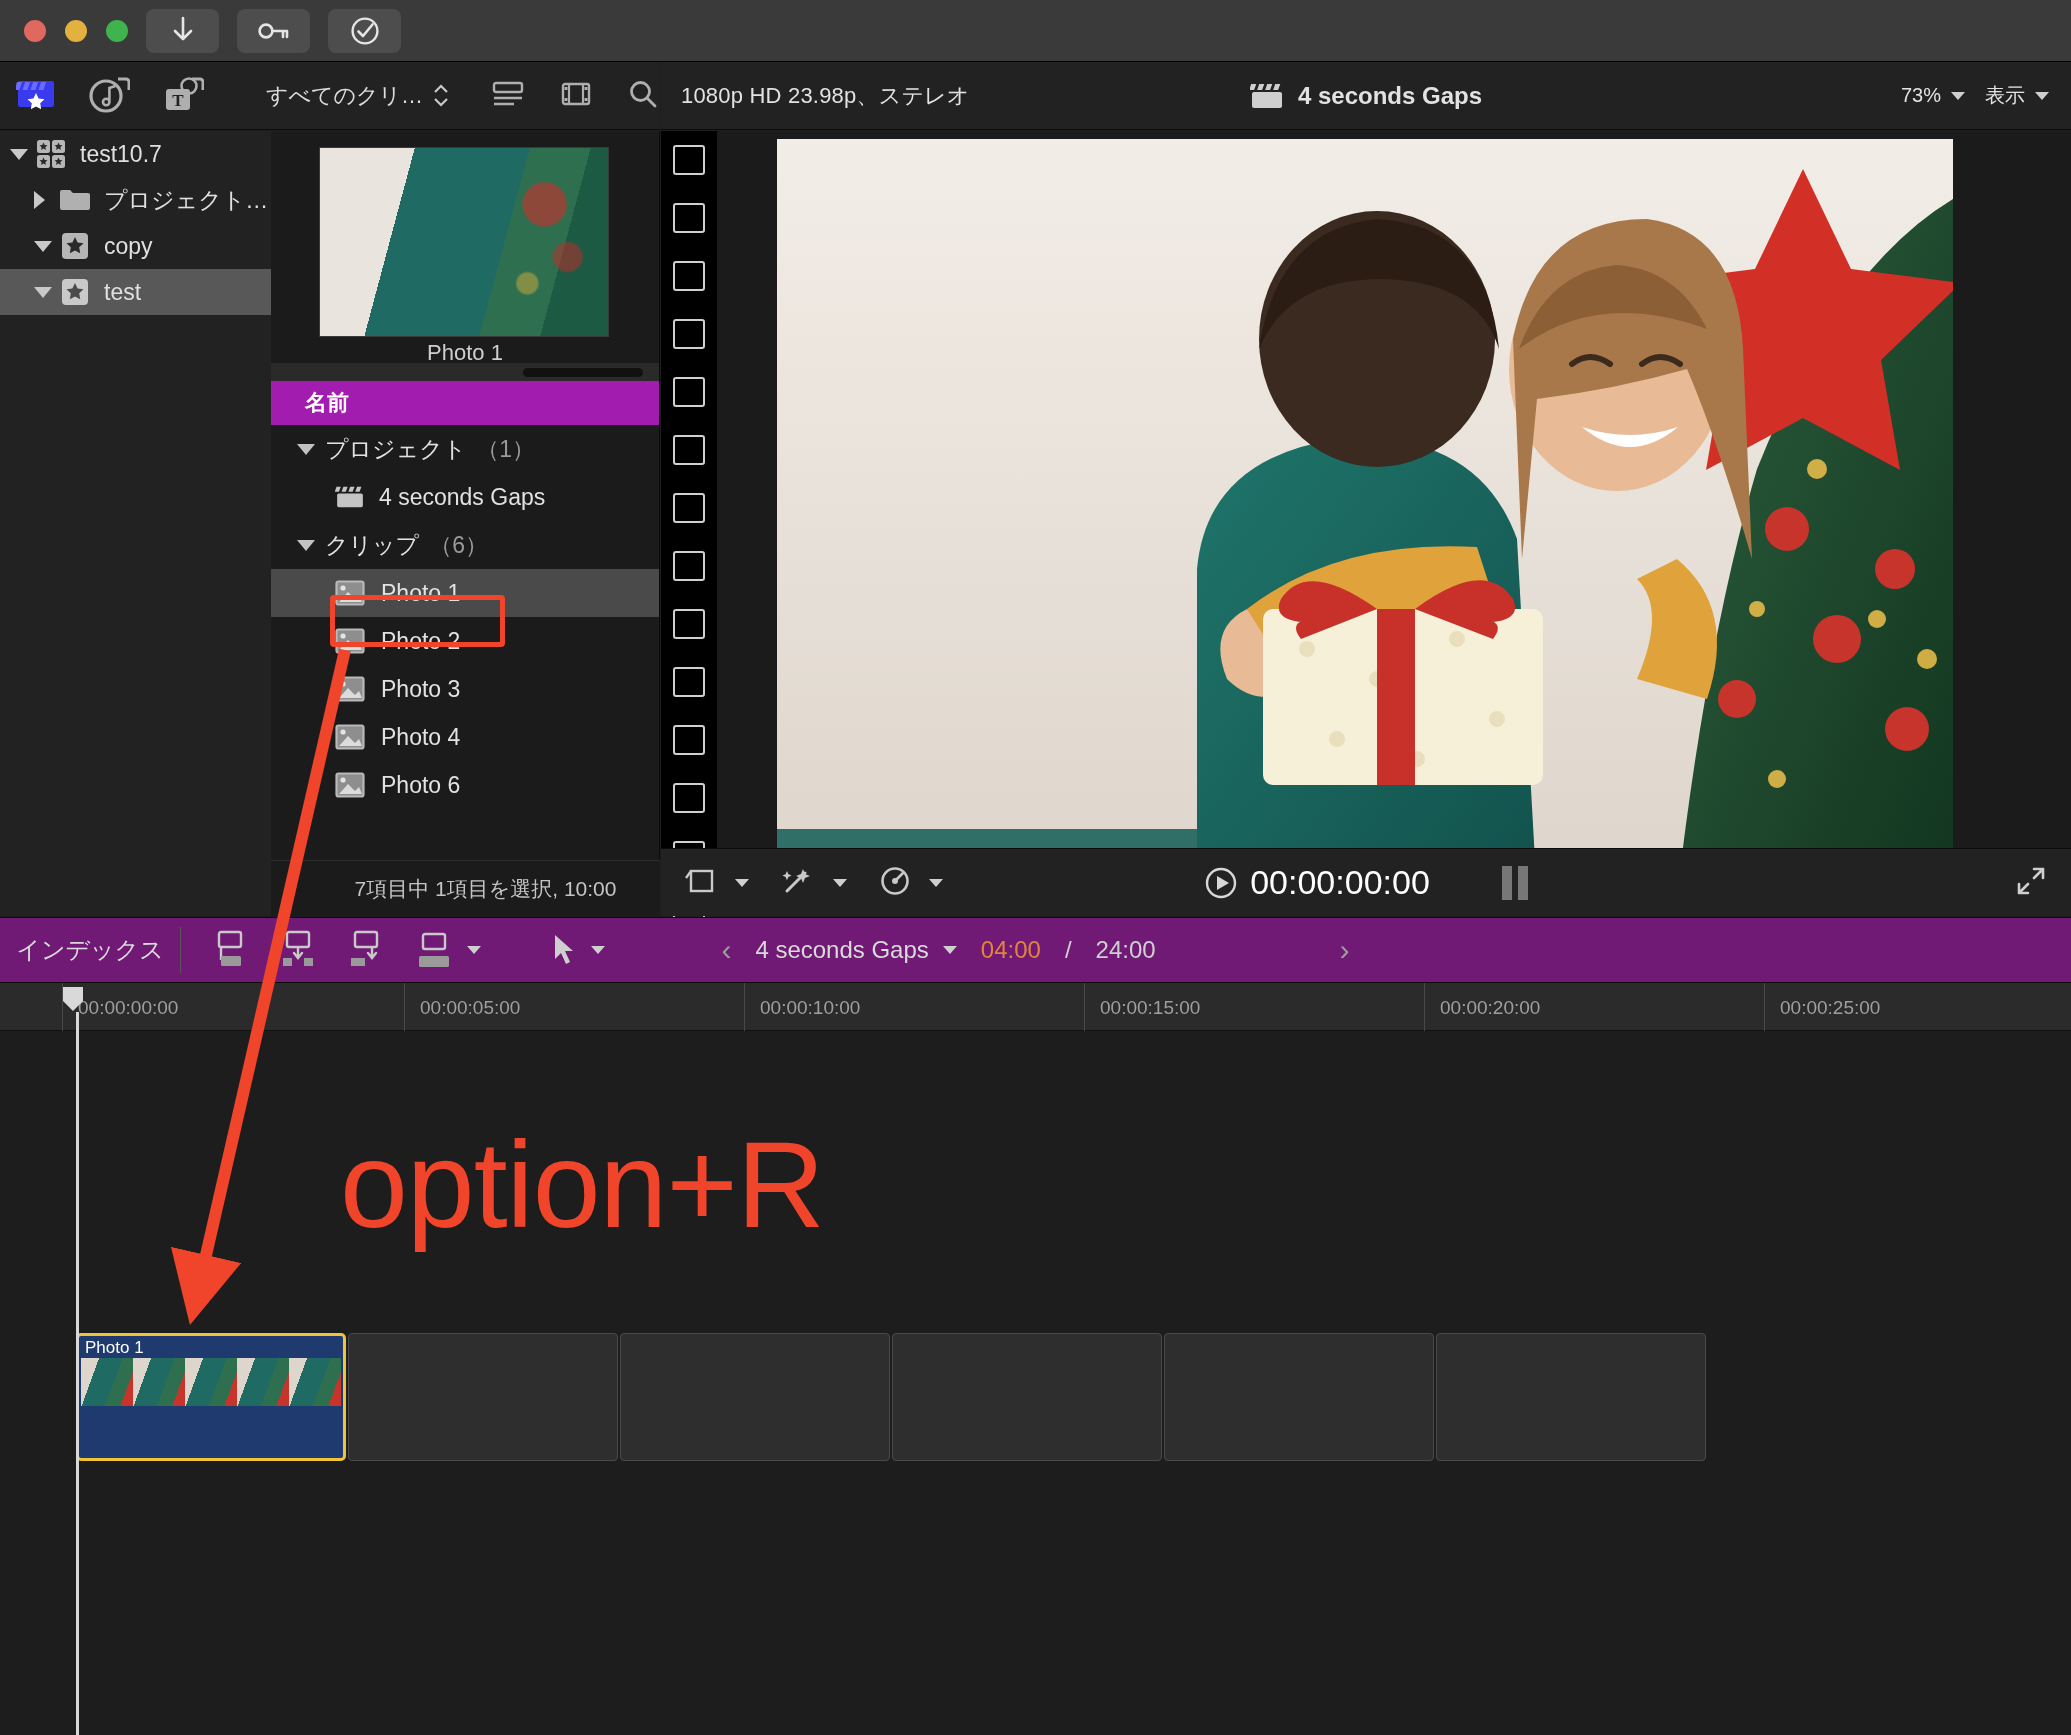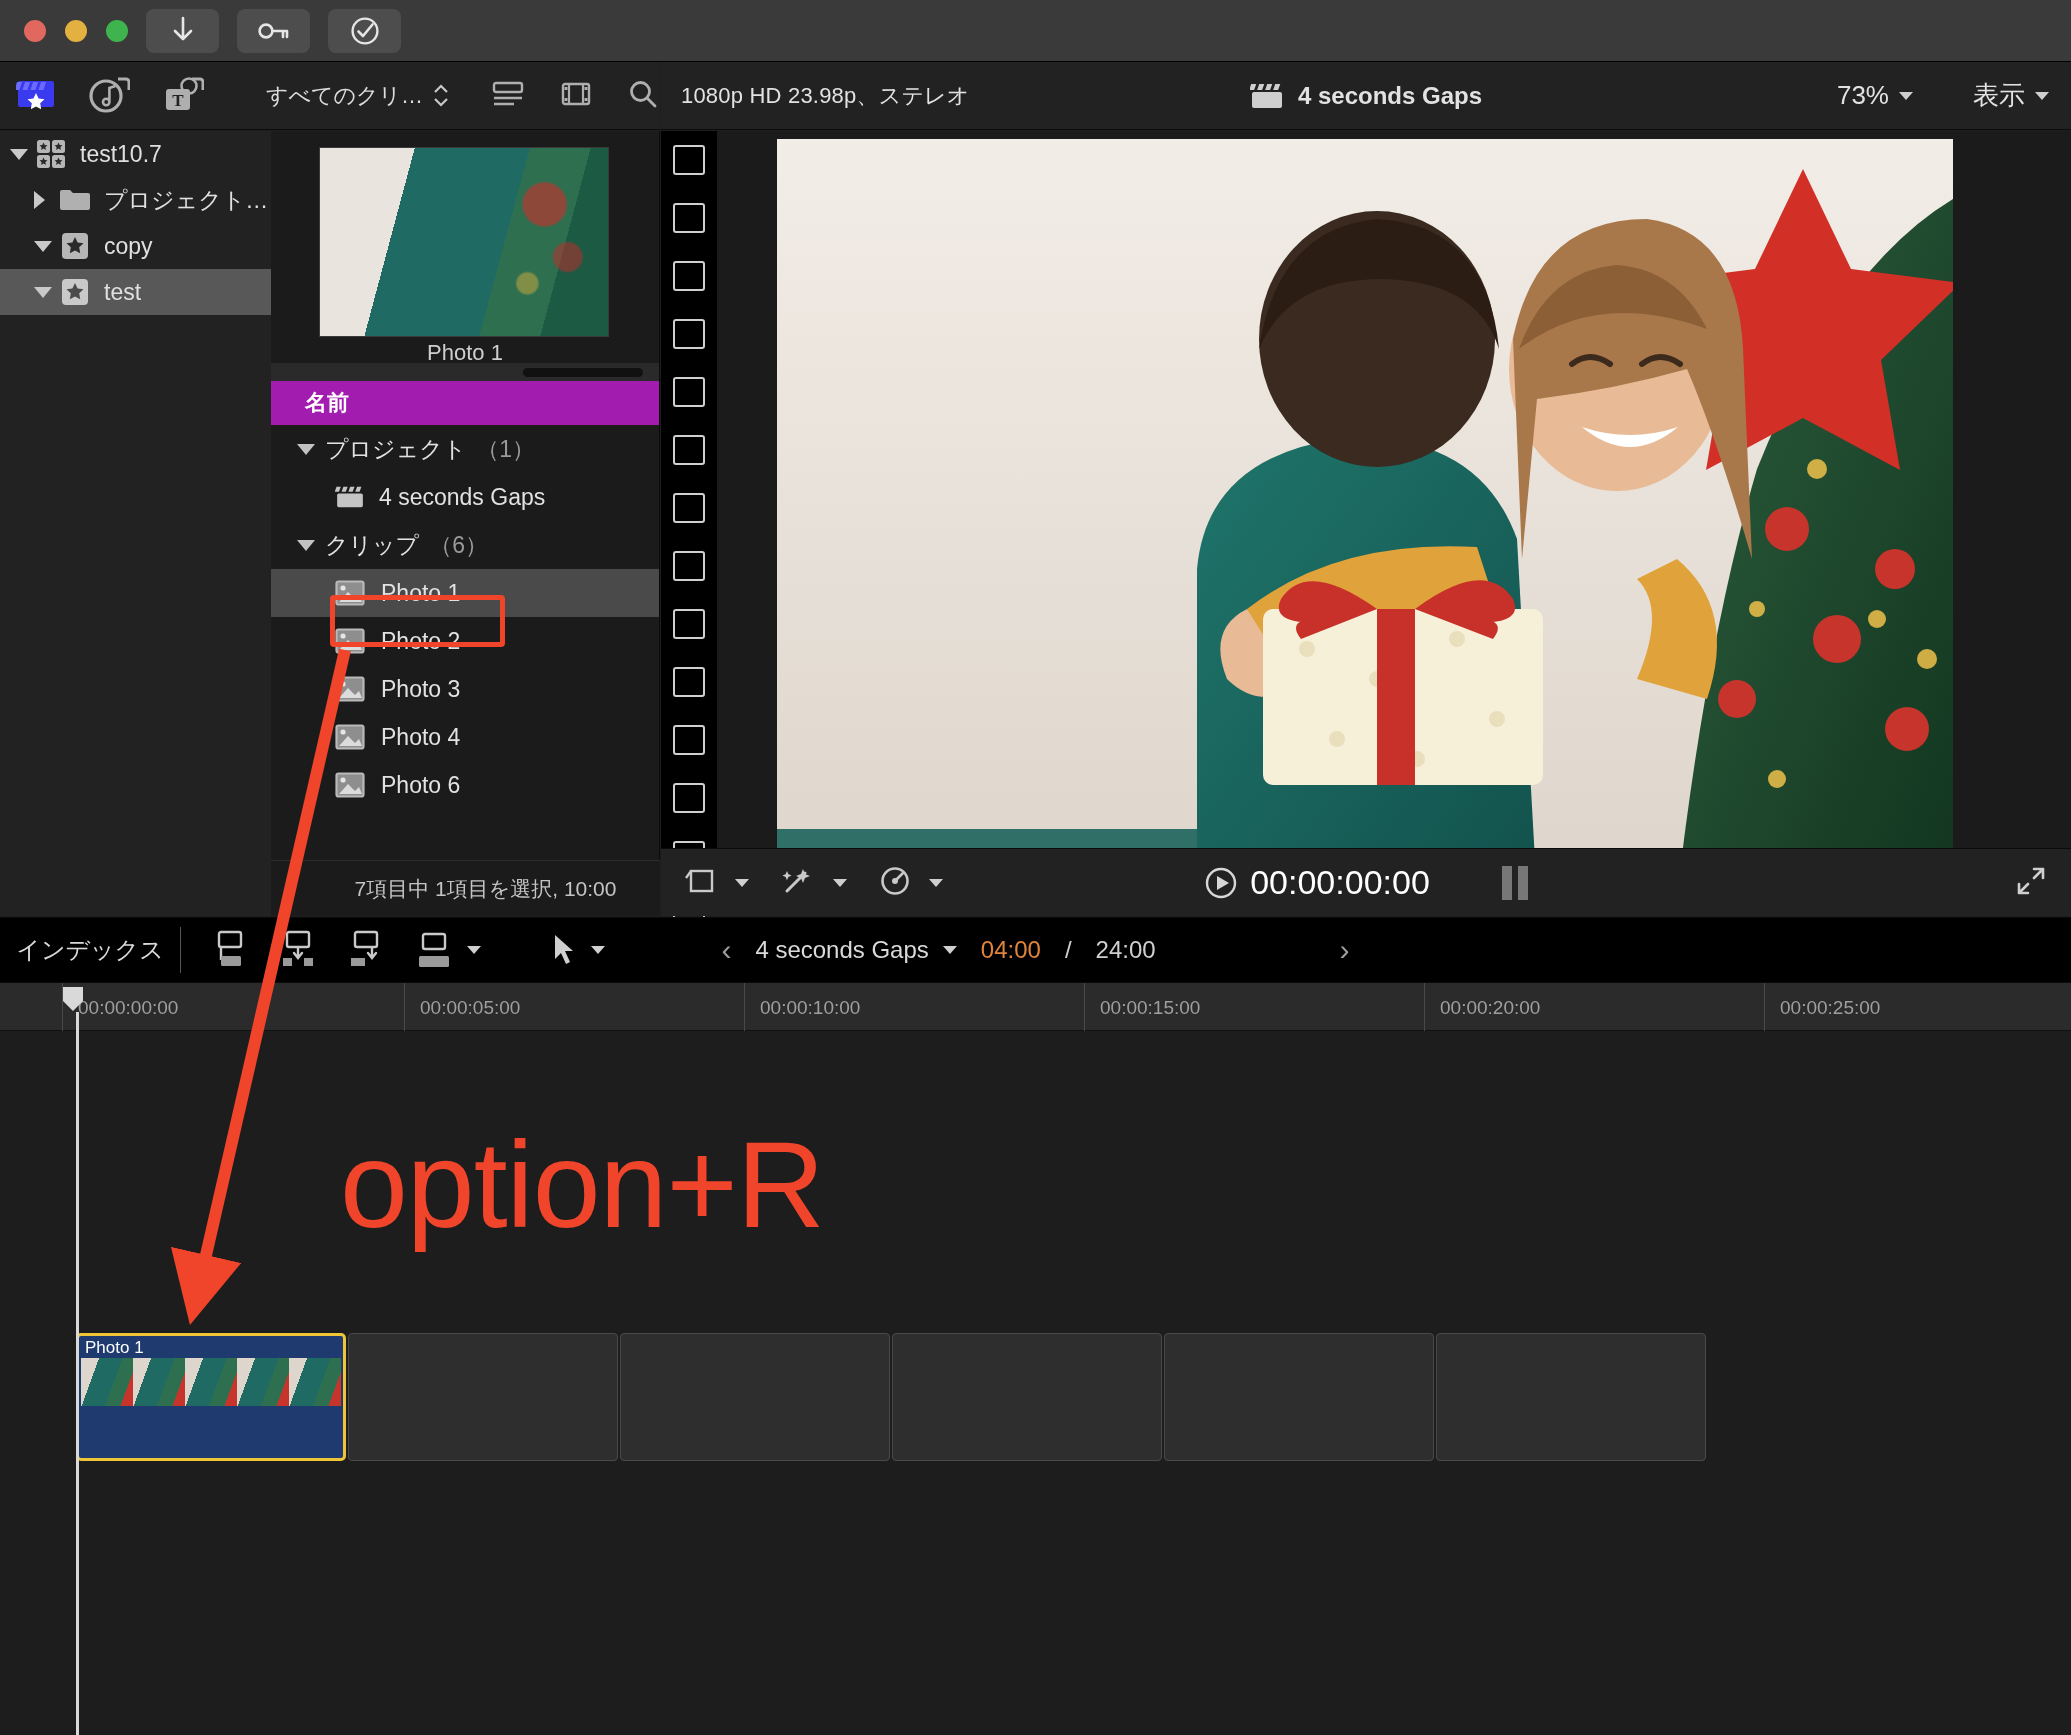--- a/index.html
+++ b/index.html
@@ -46,22 +46,22 @@
     position:absolute; left:661px; top:62px; width:1410px; height:68px;
     background:#222; border-bottom:1px solid #0b0b0b;
     display:flex; align-items:center; color:#e2e2e2;
   }
   .vt-left { margin-left:20px; font-size:22px; letter-spacing:.2px; }
   .vt-center {
     position:absolute; left:0; right:0; margin:0 auto; width:max-content;
     display:flex; align-items:center; gap:14px; font-size:24px; font-weight:bold;
   }
   .vt-right {
-    position:absolute; right:22px; display:flex; align-items:center; gap:60px;
-    font-size:26px;
+    position:absolute; right:22px; display:flex; align-items:center; gap:20px;
+    font-size:20px;
   }
   .vt-right .chunk { display:flex; align-items:center; gap:10px; }
   .caret-d { width:0;height:0;border-left:7px solid transparent;border-right:7px solid transparent;border-top:8px solid #cfcfcf; }
 
   
   .sidebar {
     position:absolute; left:0; top:131px; width:288px; height:785px;
     background:#222; border-right:1px solid #0b0b0b;
   }
   .sb-row {
@@ -138,21 +138,21 @@
     position:absolute; left:0; right:0; margin:0 auto; width:max-content;
     display:flex; align-items:center; gap:12px;
     font-size:34px; color:#fff; font-family:"Liberation Sans", sans-serif;
   }
   .pause-ico { display:flex; gap:6px; margin-left:60px; }
   .pause-ico i { width:10px; height:34px; background:#777; }
 
   
   .tl-toolbar {
     position:absolute; left:0; top:917px; width:2071px; height:66px;
-    background:#000000; border-top:1px solid #0b0b0b; border-bottom:1px solid #0b0b0b;
+    background:#701a75; border-top:1px solid #0b0b0b; border-bottom:1px solid #0b0b0b;
     display:flex; align-items:center; color:#dadada;
   }
   .index-btn { width:180px; text-align:center; font-size:24px; }
   .tl-sep { width:1px; height:46px; background:#555; }
   .tl-tools { display:flex; align-items:center; gap:30px; margin-left:30px; }
   .tl-center {
     position:absolute; left:0; right:0; margin:0 auto; width:max-content;
     display:flex; align-items:center; gap:24px; font-size:24px;
   }
   .chev { color:#9d9d9d; font-size:30px; }

